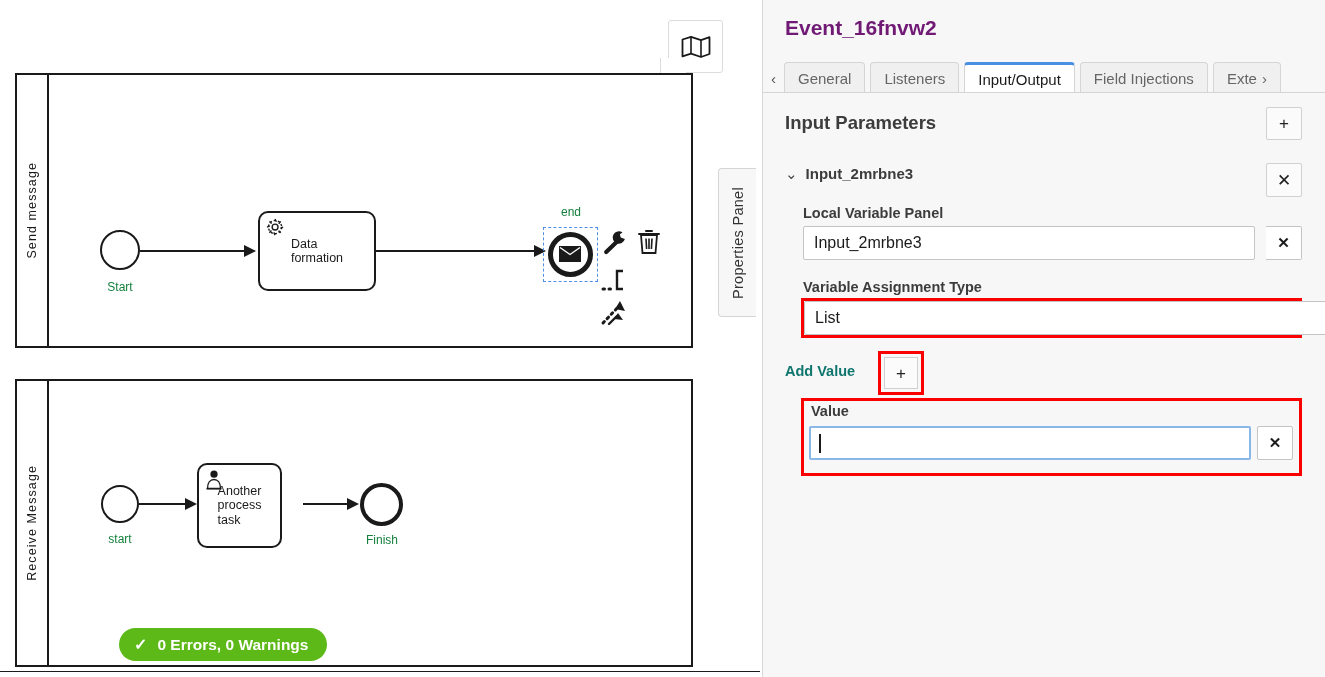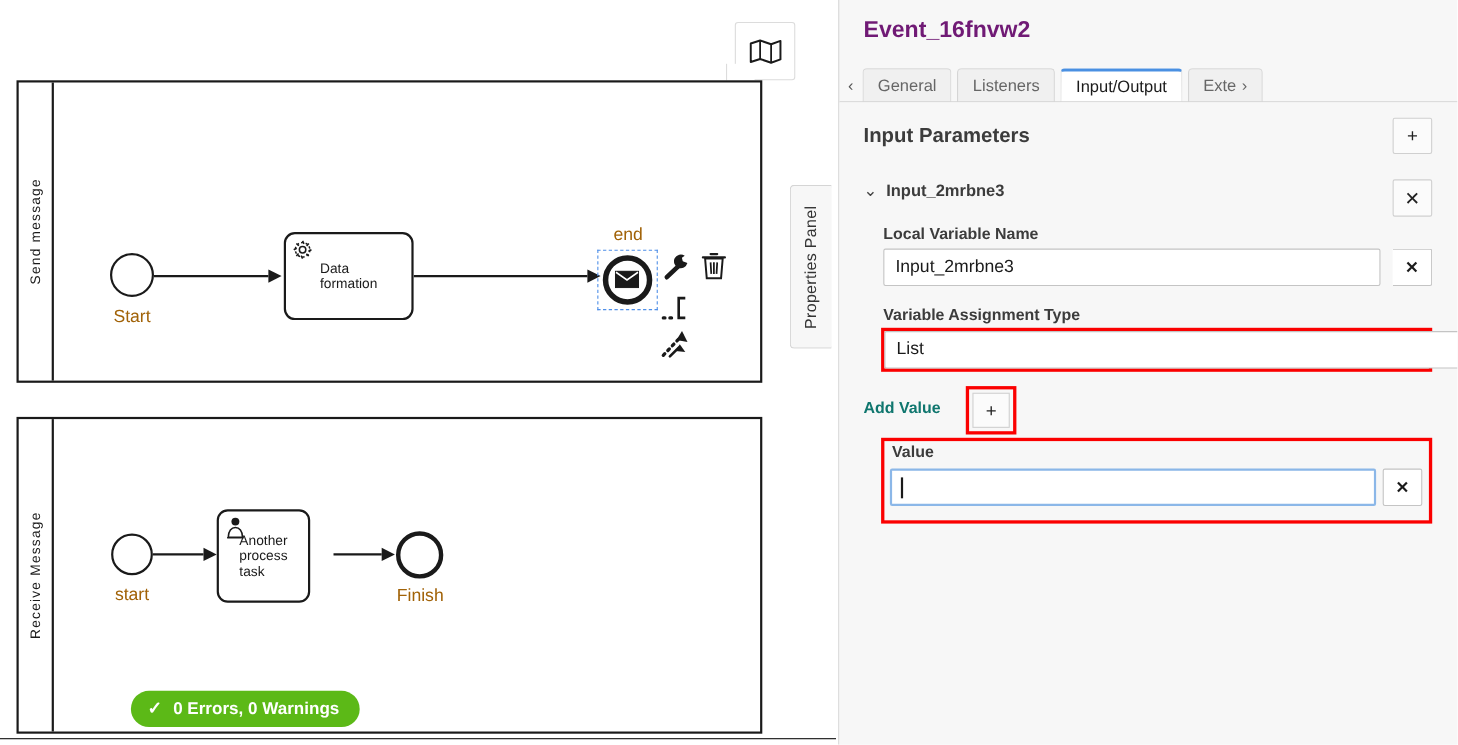--- a/index.html
+++ b/index.html
@@ -76,21 +76,21 @@
 
   
   .evt {
     position: absolute; border-radius: 50%;
     background: #fff; border: 2px solid #1a1a1a;
   }
   .evt.thick { border-width: 4.5px; }
   .evt.msg-end { border-width: 5px; }
   .shape-label {
     position: absolute; text-align: center;
-    font-size: 16px; color: #a16207; white-space: nowrap;
+    font-size: 12px; color: #15803d; white-space: nowrap;
   }
   .task {
     position: absolute; background: #fff;
     border: 2.2px solid #1a1a1a; border-radius: 10px;
     display: flex; align-items: center; justify-content: center;
   }
   .task-label {
     font-size: 12.5px; color: #1a1a1a; line-height: 1.15;
   }
   .task-icon { position: absolute; left: 5px; top: 4px; }
@@ -396,20 +396,23 @@
 
       <div class="tab">
         <span>General</span>
       </div>
       <div class="tab">
         <span>Listeners</span>
       </div>
       <div class="tab active">
         <span>Input/Output</span>
       </div>
+      <div class="tab">
+        <span>Field Injections</span>
+      </div>
       <div class="tab truncated">
         <span>Exte</span>
         <span>›</span>
       </div>
     </div>
     <div id="tab-underline"></div>
 
     <div id="panel-body">
 
       <div class="section-head">Input Parameters</div>
@@ -419,21 +422,21 @@
       </div>
 
       <div id="param-row">
         <span class="chev">⌄</span>
         <span class="nm">Input_2mrbne3</span>
       </div>
       <div class="sq-btn" id="remove-param-btn">
         <span>✕</span>
       </div>
 
-      <div class="field-label" id="lbl-local-var">Local Variable Name</div>
+      <div class="field-label" id="lbl-local-var">Local Variable Panel</div>
       <div class="text-input" id="local-var-input">Input_2mrbne3</div>
       <div id="local-var-clear">
         <span>✕</span>
       </div>
 
       <div class="field-label" id="lbl-assign-type">Variable Assignment Type</div>
       <div class="hl-red" id="hl-select"></div>
       <div id="assign-select">
         <span>List</span>
         <span class="caret">

